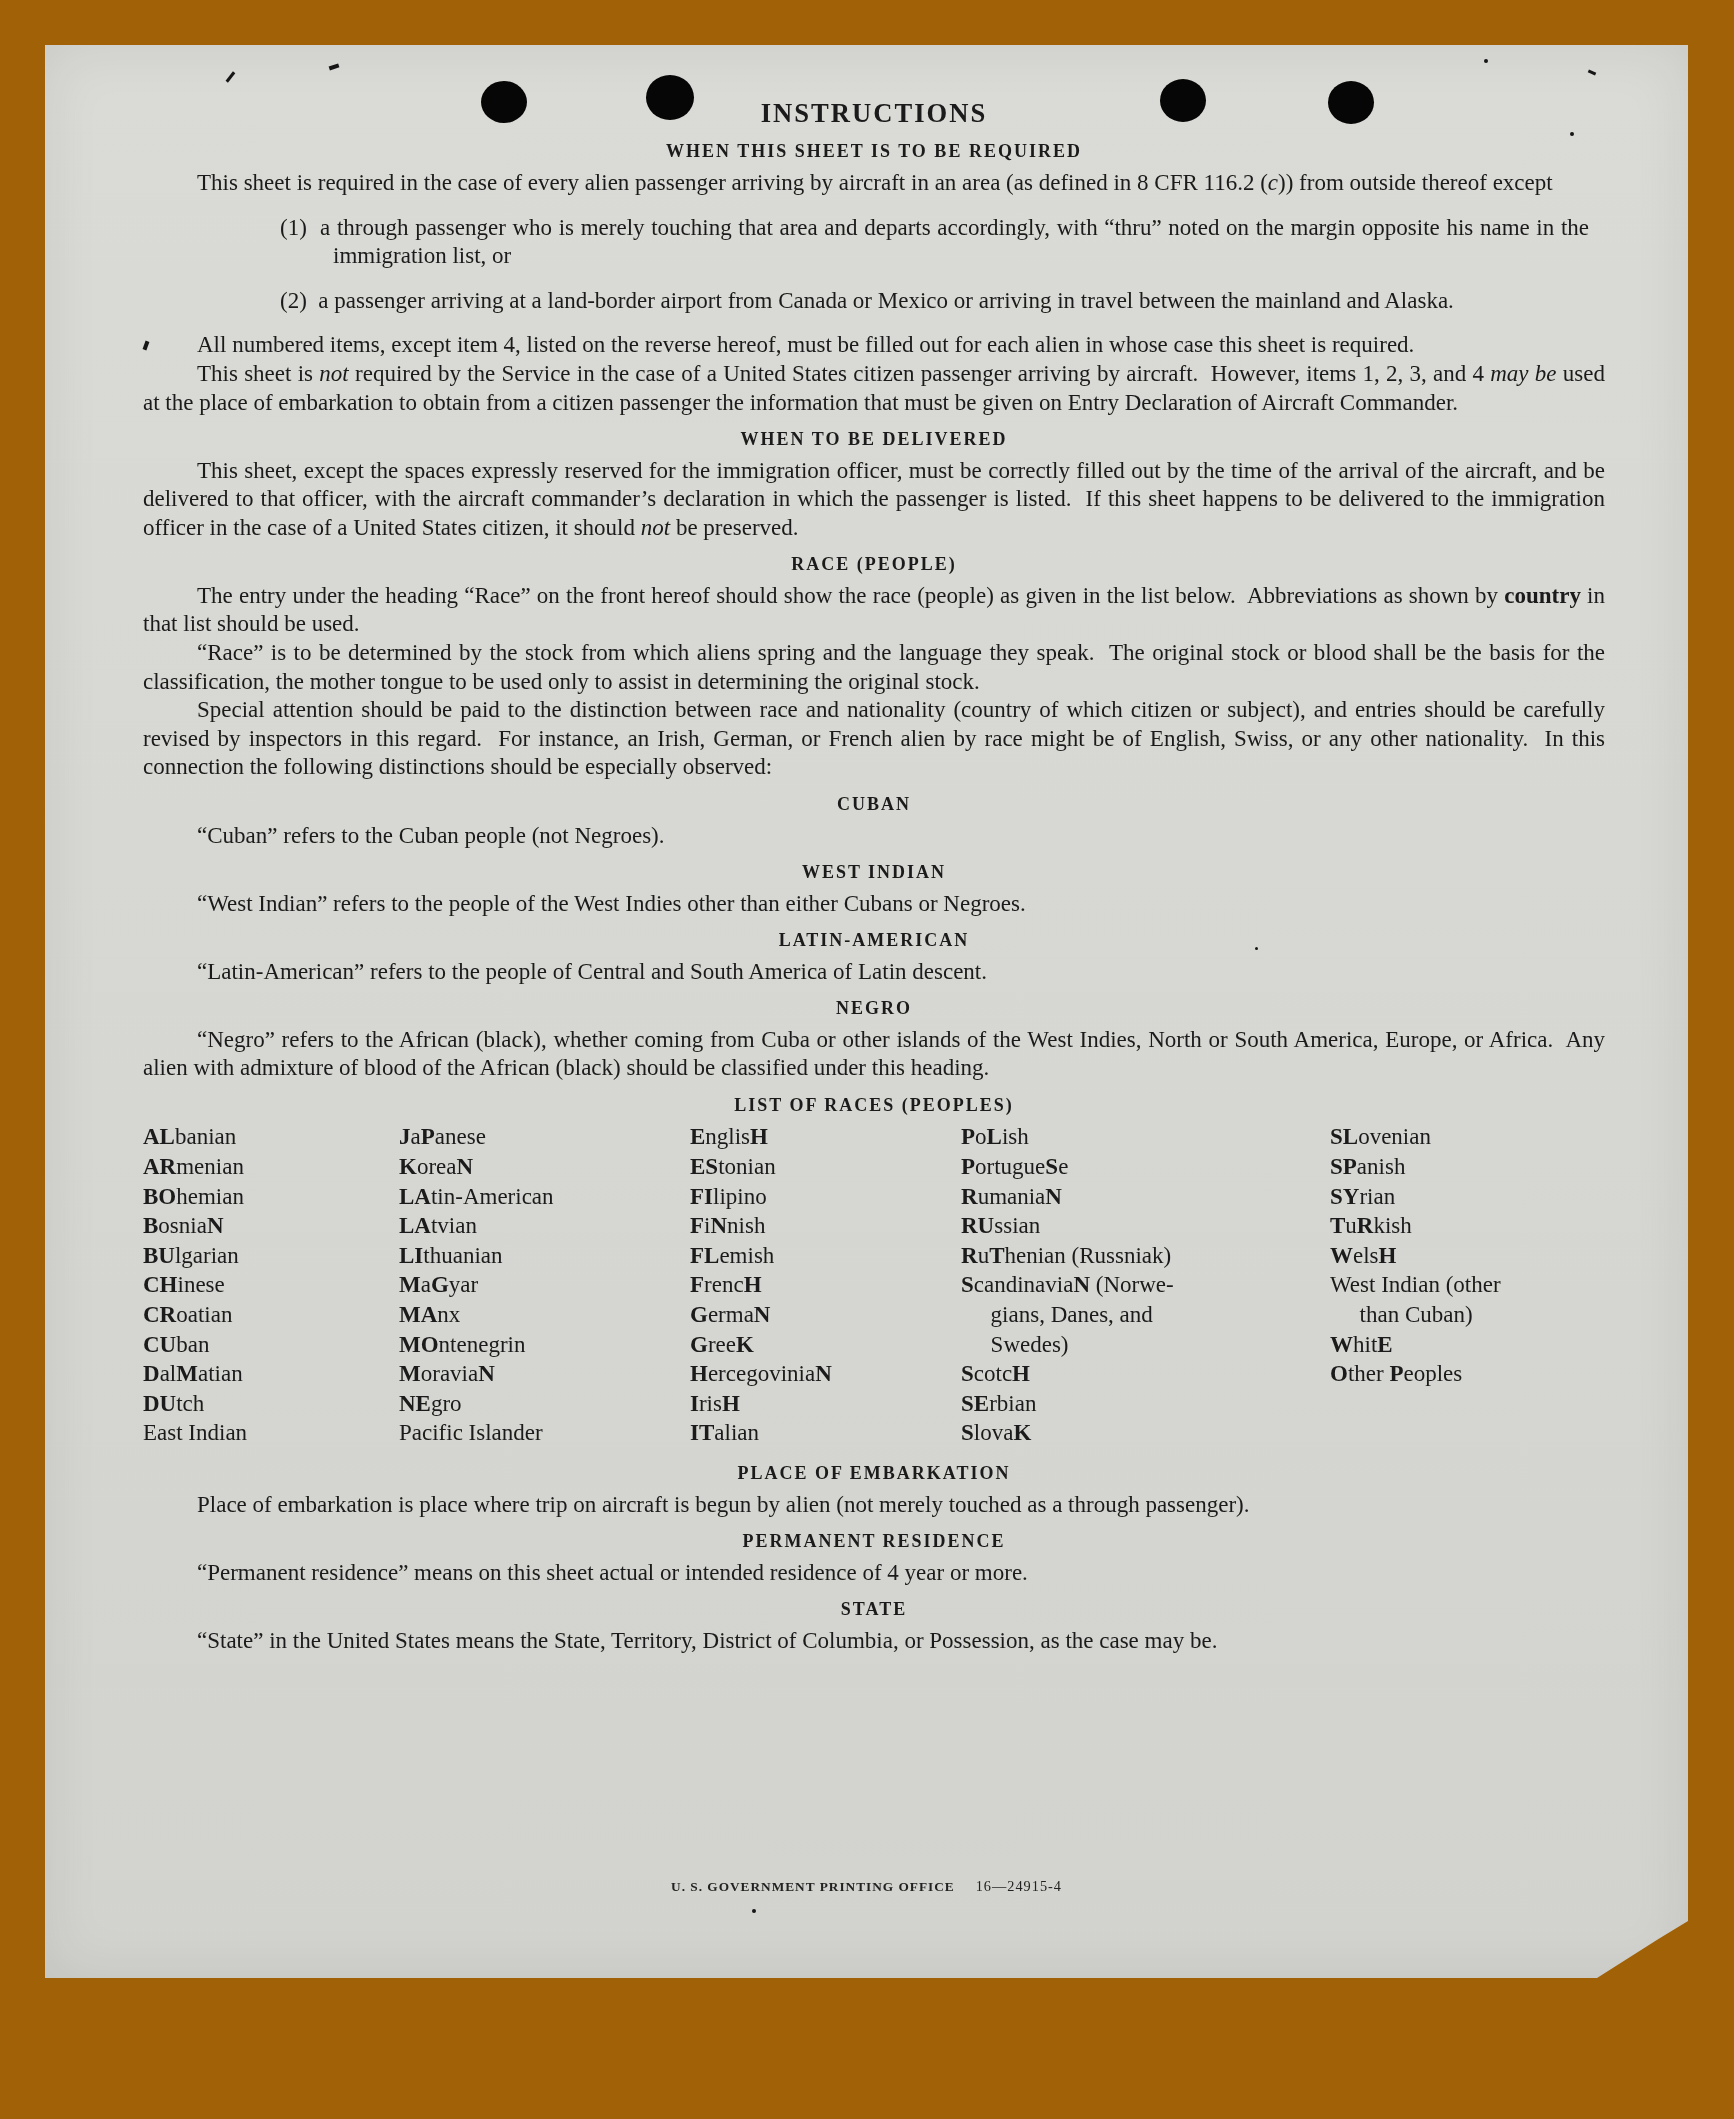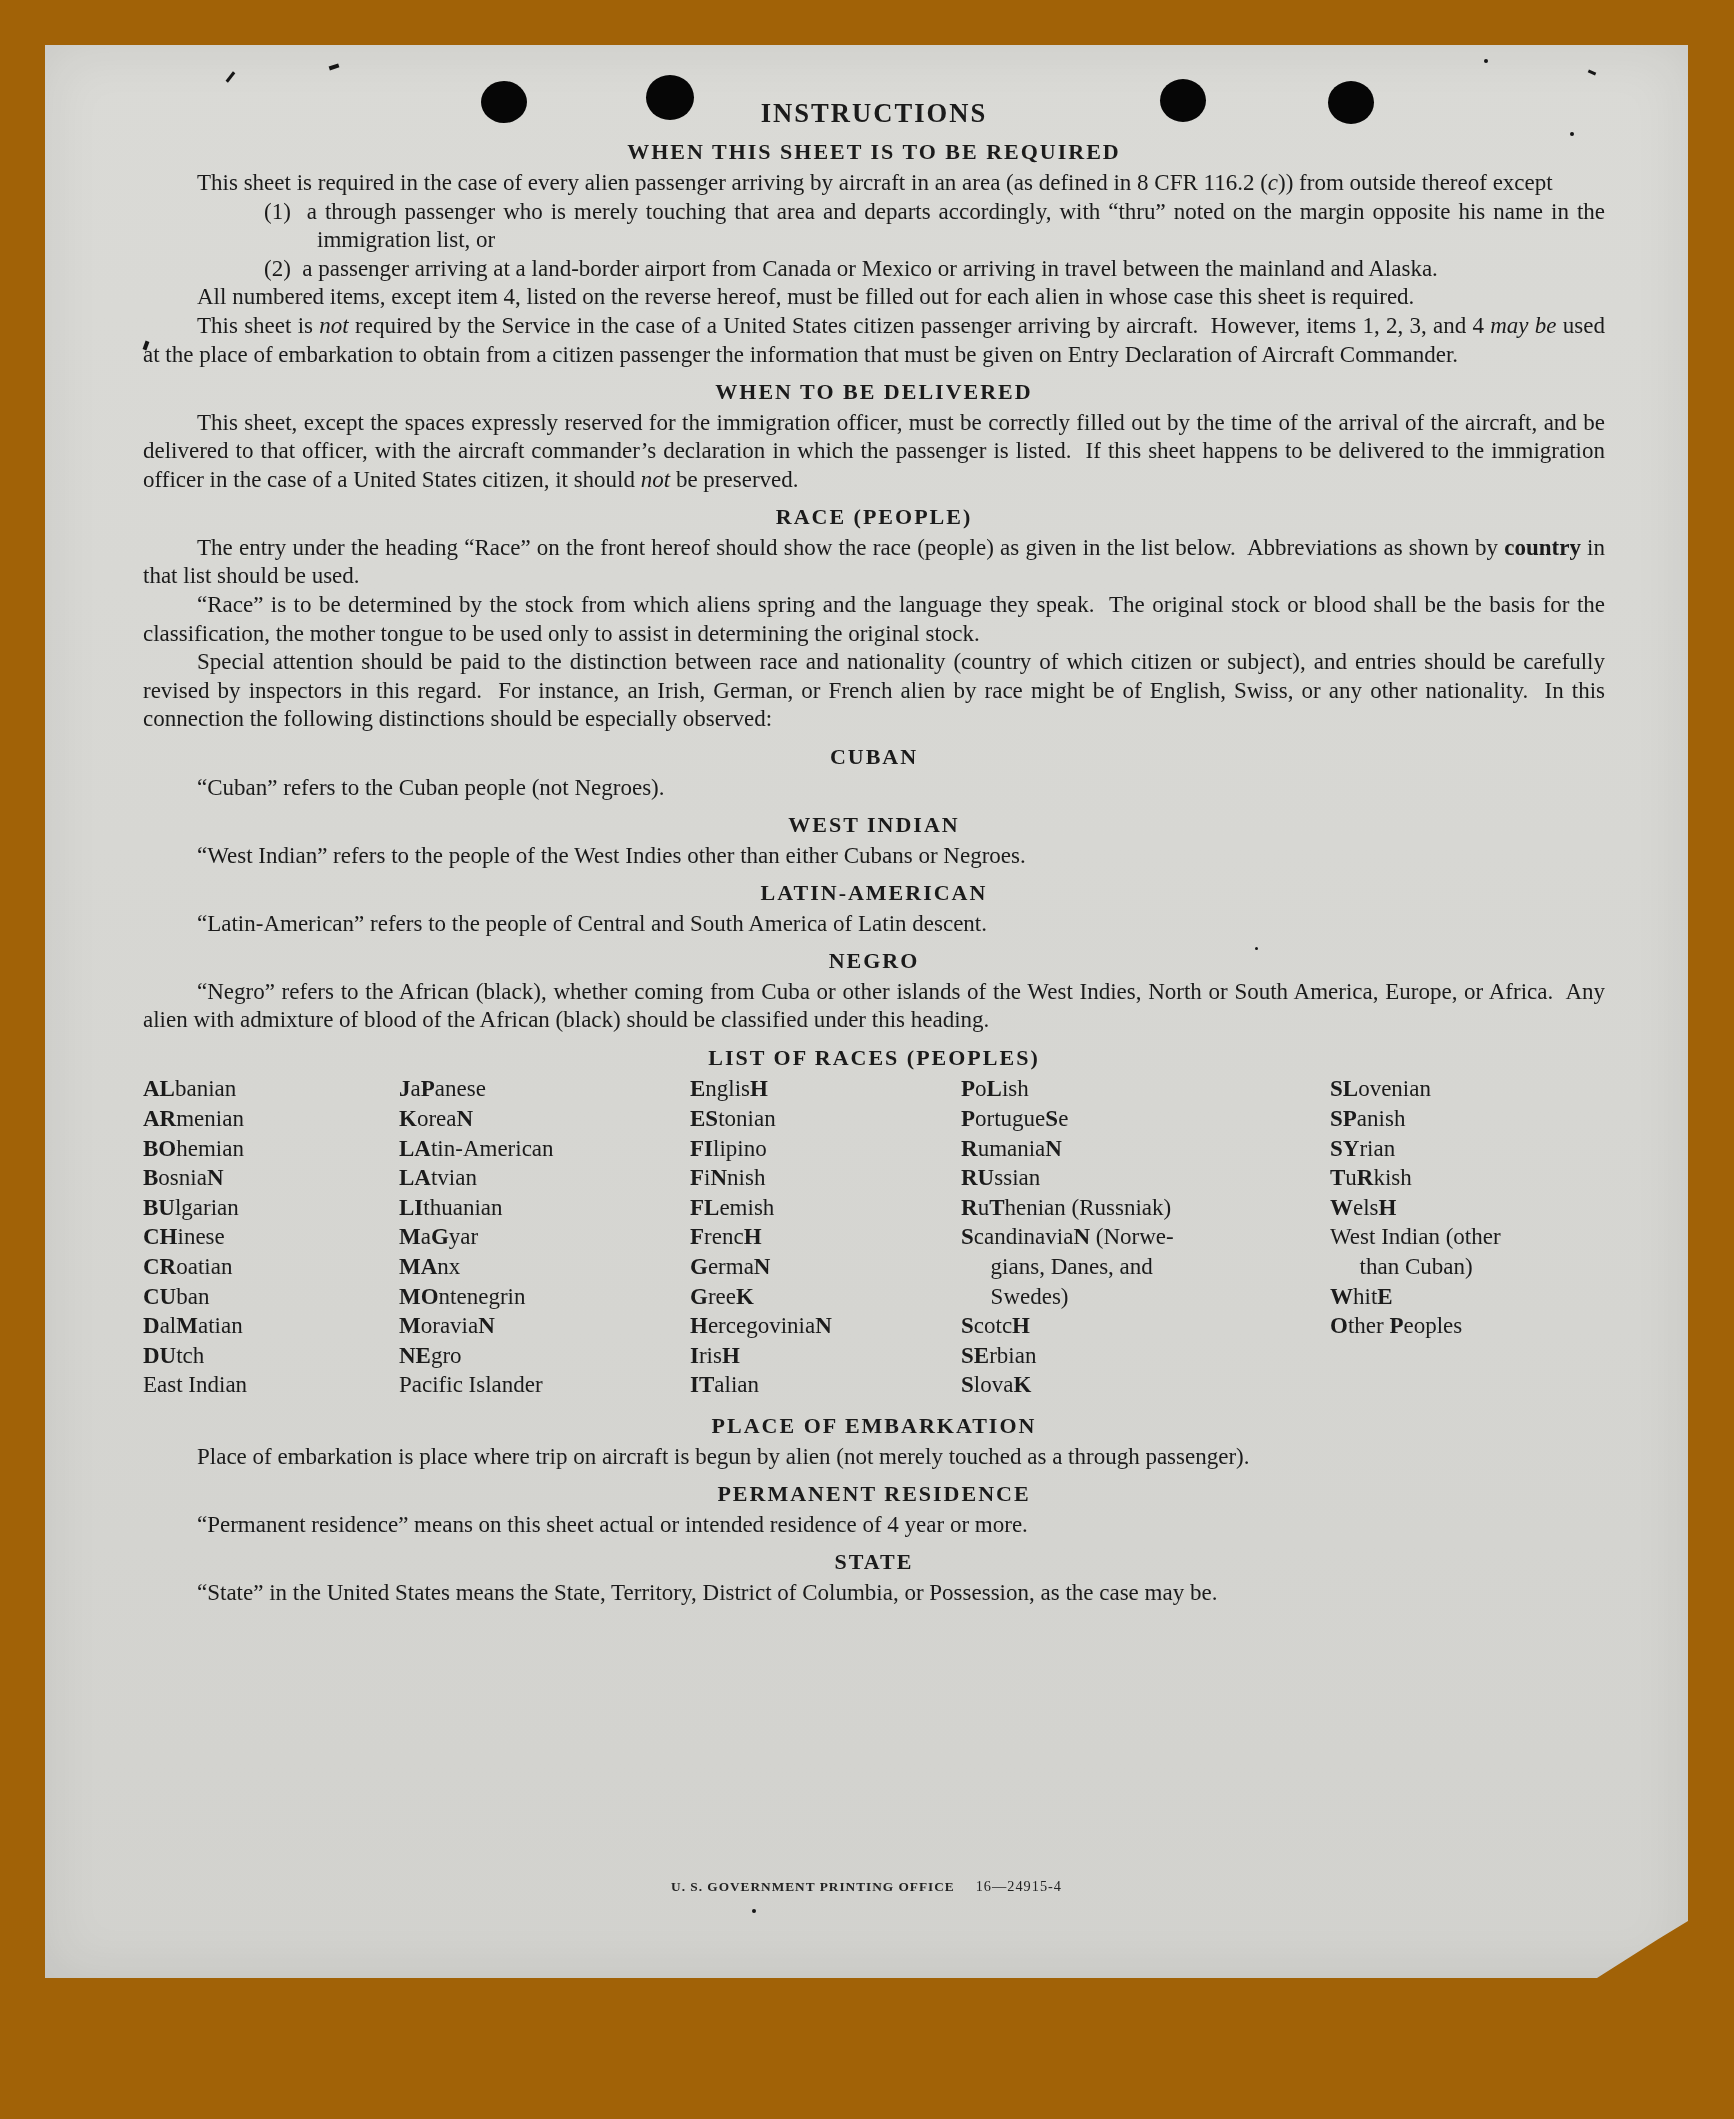--- a/index.html
+++ b/index.html
@@ -37,39 +37,39 @@
     text-align: center;
     font-weight: bold;
     font-size: 26.6px;
     letter-spacing: 2px;
     line-height: 31.5px;
     margin: 0 0 2px 0;
   }
   .sec-heading {
     text-align: center;
     font-weight: bold;
-    font-size: 22px;
+    font-size: 18px;
     letter-spacing: 2px;
     line-height: 27.6px;
     margin: 8.9px 0 3px 0;
   }
   .para {
     font-size: 23px;
     line-height: 28.6px;
     text-align: justify;
     text-indent: 54px;
     margin: 0;
   }
   .num-item {
     font-size: 23px;
     line-height: 28.6px;
     text-align: justify;
     padding-left: 174px;
     text-indent: -53px;
-    margin: 0;
+    margin: 16px;
   }
   .races-row {
     display: flex;
     margin: 2px 0 12px 0;
   }
   .races-col { flex: 0 0 auto; }
   .races-col.col1 { width: 256px; }
   .races-col.col2 { width: 271px; }
   .races-col.col3 { width: 291px; }
   .races-col.col4 { width: 369px; }

